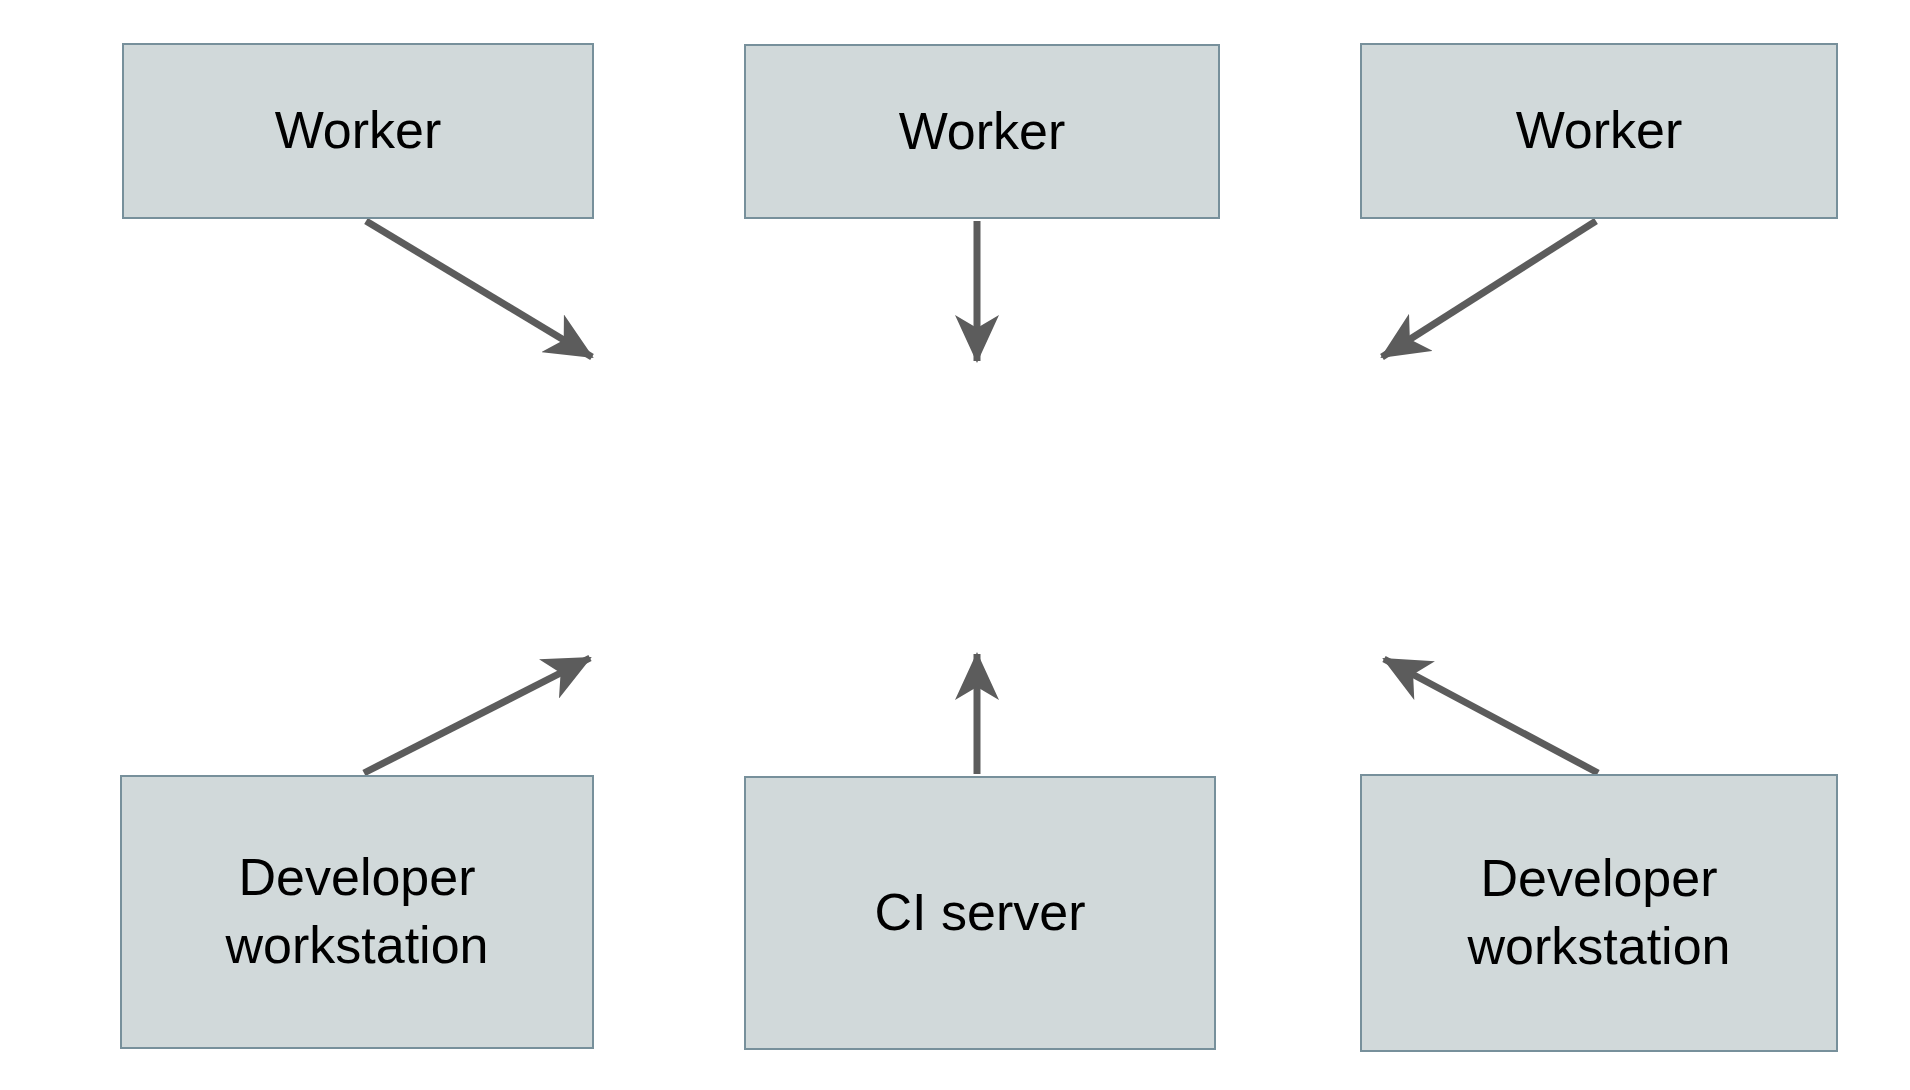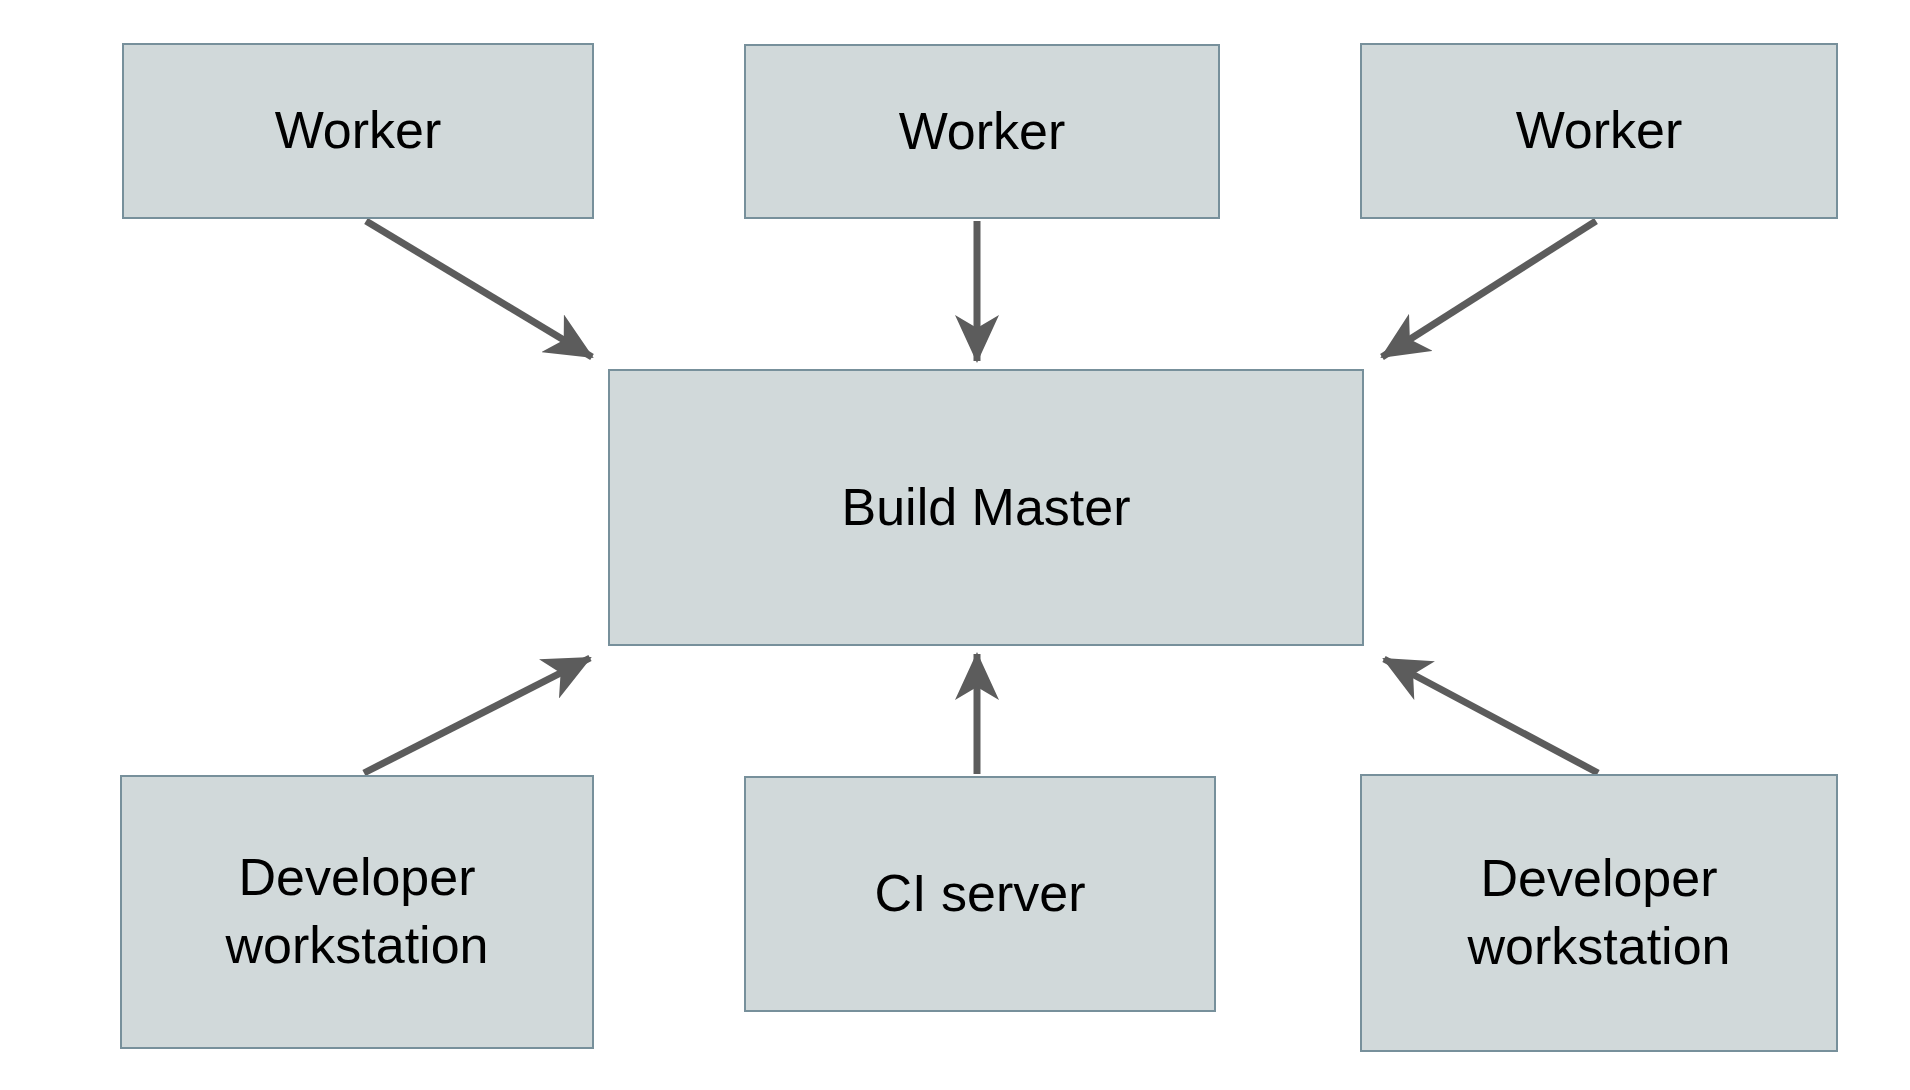--- a/index.html
+++ b/index.html
@@ -32,21 +32,21 @@
     font-size:52px;
     line-height:1.3;
     padding:0 16px;
   }
   
   #node-worker-1          {left:122px;  top:43px;  width:472px; height:176px;}
   #node-worker-2          {left:744px;  top:44px;  width:476px; height:175px;}
   #node-worker-3          {left:1360px; top:43px;  width:478px; height:176px;}
   #node-build-master      {left:608px;  top:369px; width:756px; height:277px;}
   #node-dev-left          {left:120px;  top:775px; width:474px; height:274px;}
-  #node-ci-server         {left:744px;  top:776px; width:472px; height:236px;}
+  #node-ci-server         {left:744px;  top:776px; width:472px; height:274px;}
   #node-dev-right         {left:1360px; top:774px; width:478px; height:278px;}
 
   svg.edges{
     position:absolute;
     left:0;top:0;
     width:1910px;height:1090px;
     pointer-events:none;
   }
   svg.edges line{
     stroke:var(--arrow);
@@ -80,23 +80,20 @@
   </div>
 
   <div class="node" id="node-worker-2">
     <span class="label">Worker</span>
   </div>
 
   <div class="node" id="node-worker-3">
     <span class="label">Worker</span>
   </div>
 
-  <div class="node" id="node-build-master">
-    <span class="label">Build Master</span>
-  </div>
 
   <div class="node" id="node-dev-left">
     <span class="label">Developer workstation</span>
   </div>
 
   <div class="node" id="node-ci-server">
     <span class="label">CI server</span>
   </div>
 
   <div class="node" id="node-dev-right">

